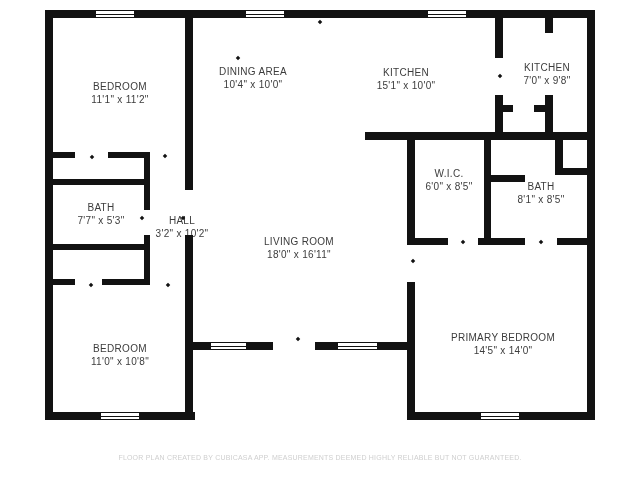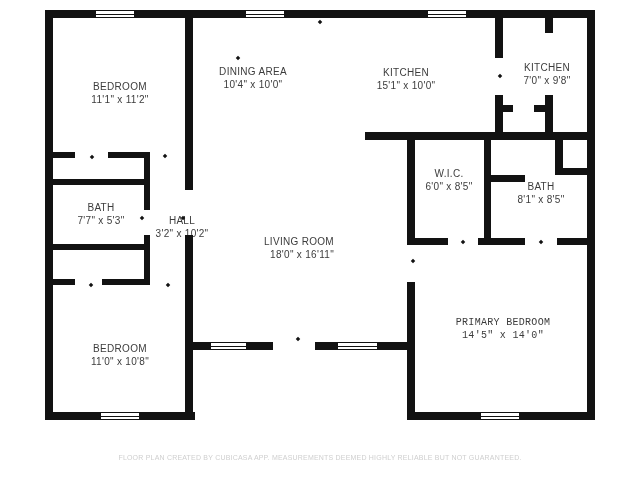--- a/index.html
+++ b/index.html
@@ -106,35 +106,35 @@
     <span class="dm">7'0" x 9'8"</span>
   </div>
   <div class="room-label" style="left:101px;top:214px;">
     <span class="nm">BATH</span>
     <span class="dm">7'7" x 5'3"</span>
   </div>
   <div class="room-label" style="left:182px;top:227px;">
     <span class="nm">HALL</span>
     <span class="dm">3'2" x 10'2"</span>
   </div>
-  <div class="room-label" style="left:299px;top:248px;text-align:right;">
+  <div class="room-label" style="left:299px;top:248px;">
     <span class="nm">LIVING ROOM</span>
     <span class="dm">18'0" x 16'11"</span>
   </div>
   <div class="room-label" style="left:449px;top:180px;">
     <span class="nm">W.I.C.</span>
     <span class="dm">6'0" x 8'5"</span>
   </div>
   <div class="room-label" style="left:541px;top:193px;">
     <span class="nm">BATH</span>
     <span class="dm">8'1" x 8'5"</span>
   </div>
   <div class="room-label" style="left:120px;top:355px;">
     <span class="nm">BEDROOM</span>
     <span class="dm">11'0" x 10'8"</span>
   </div>
-  <div class="room-label" style="left:503px;top:329px;font-family:Liberation Mono, monospace;">
+  <div class="room-label" style="left:503px;top:344px;">
     <span class="nm">PRIMARY BEDROOM</span>
     <span class="dm">14'5" x 14'0"</span>
   </div>
 
   <div class="footer">FLOOR PLAN CREATED BY CUBICASA APP. MEASUREMENTS DEEMED HIGHLY RELIABLE BUT NOT GUARANTEED.</div>
 </div>
 
 </body></html>

